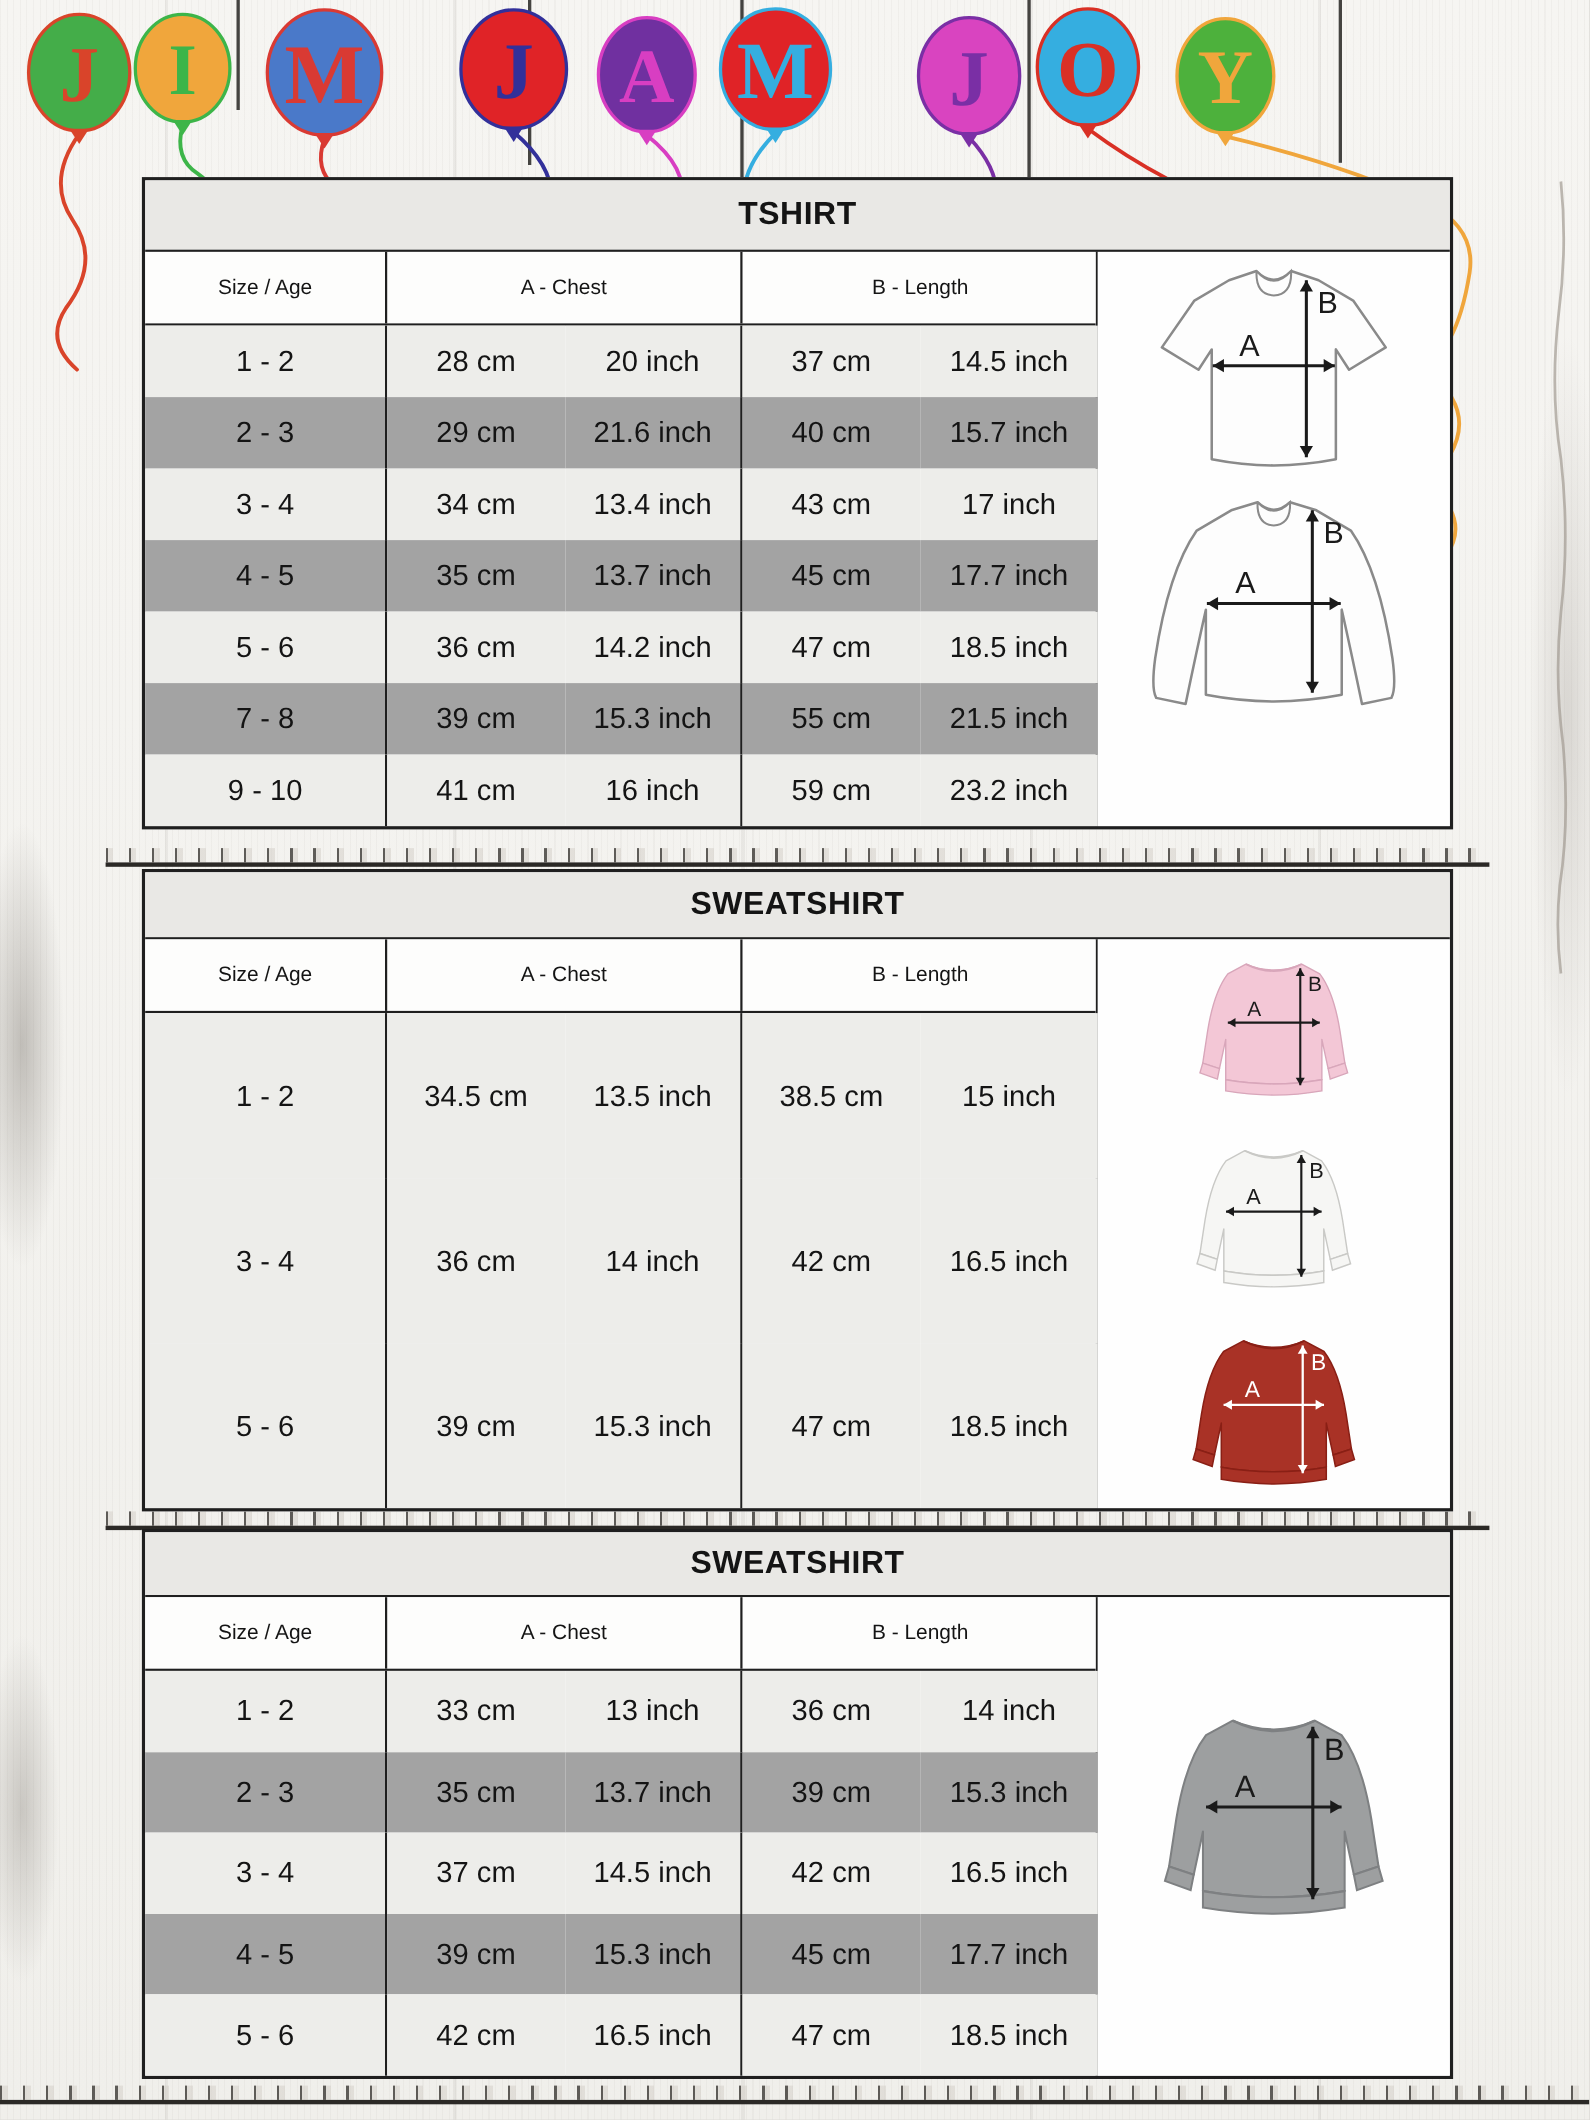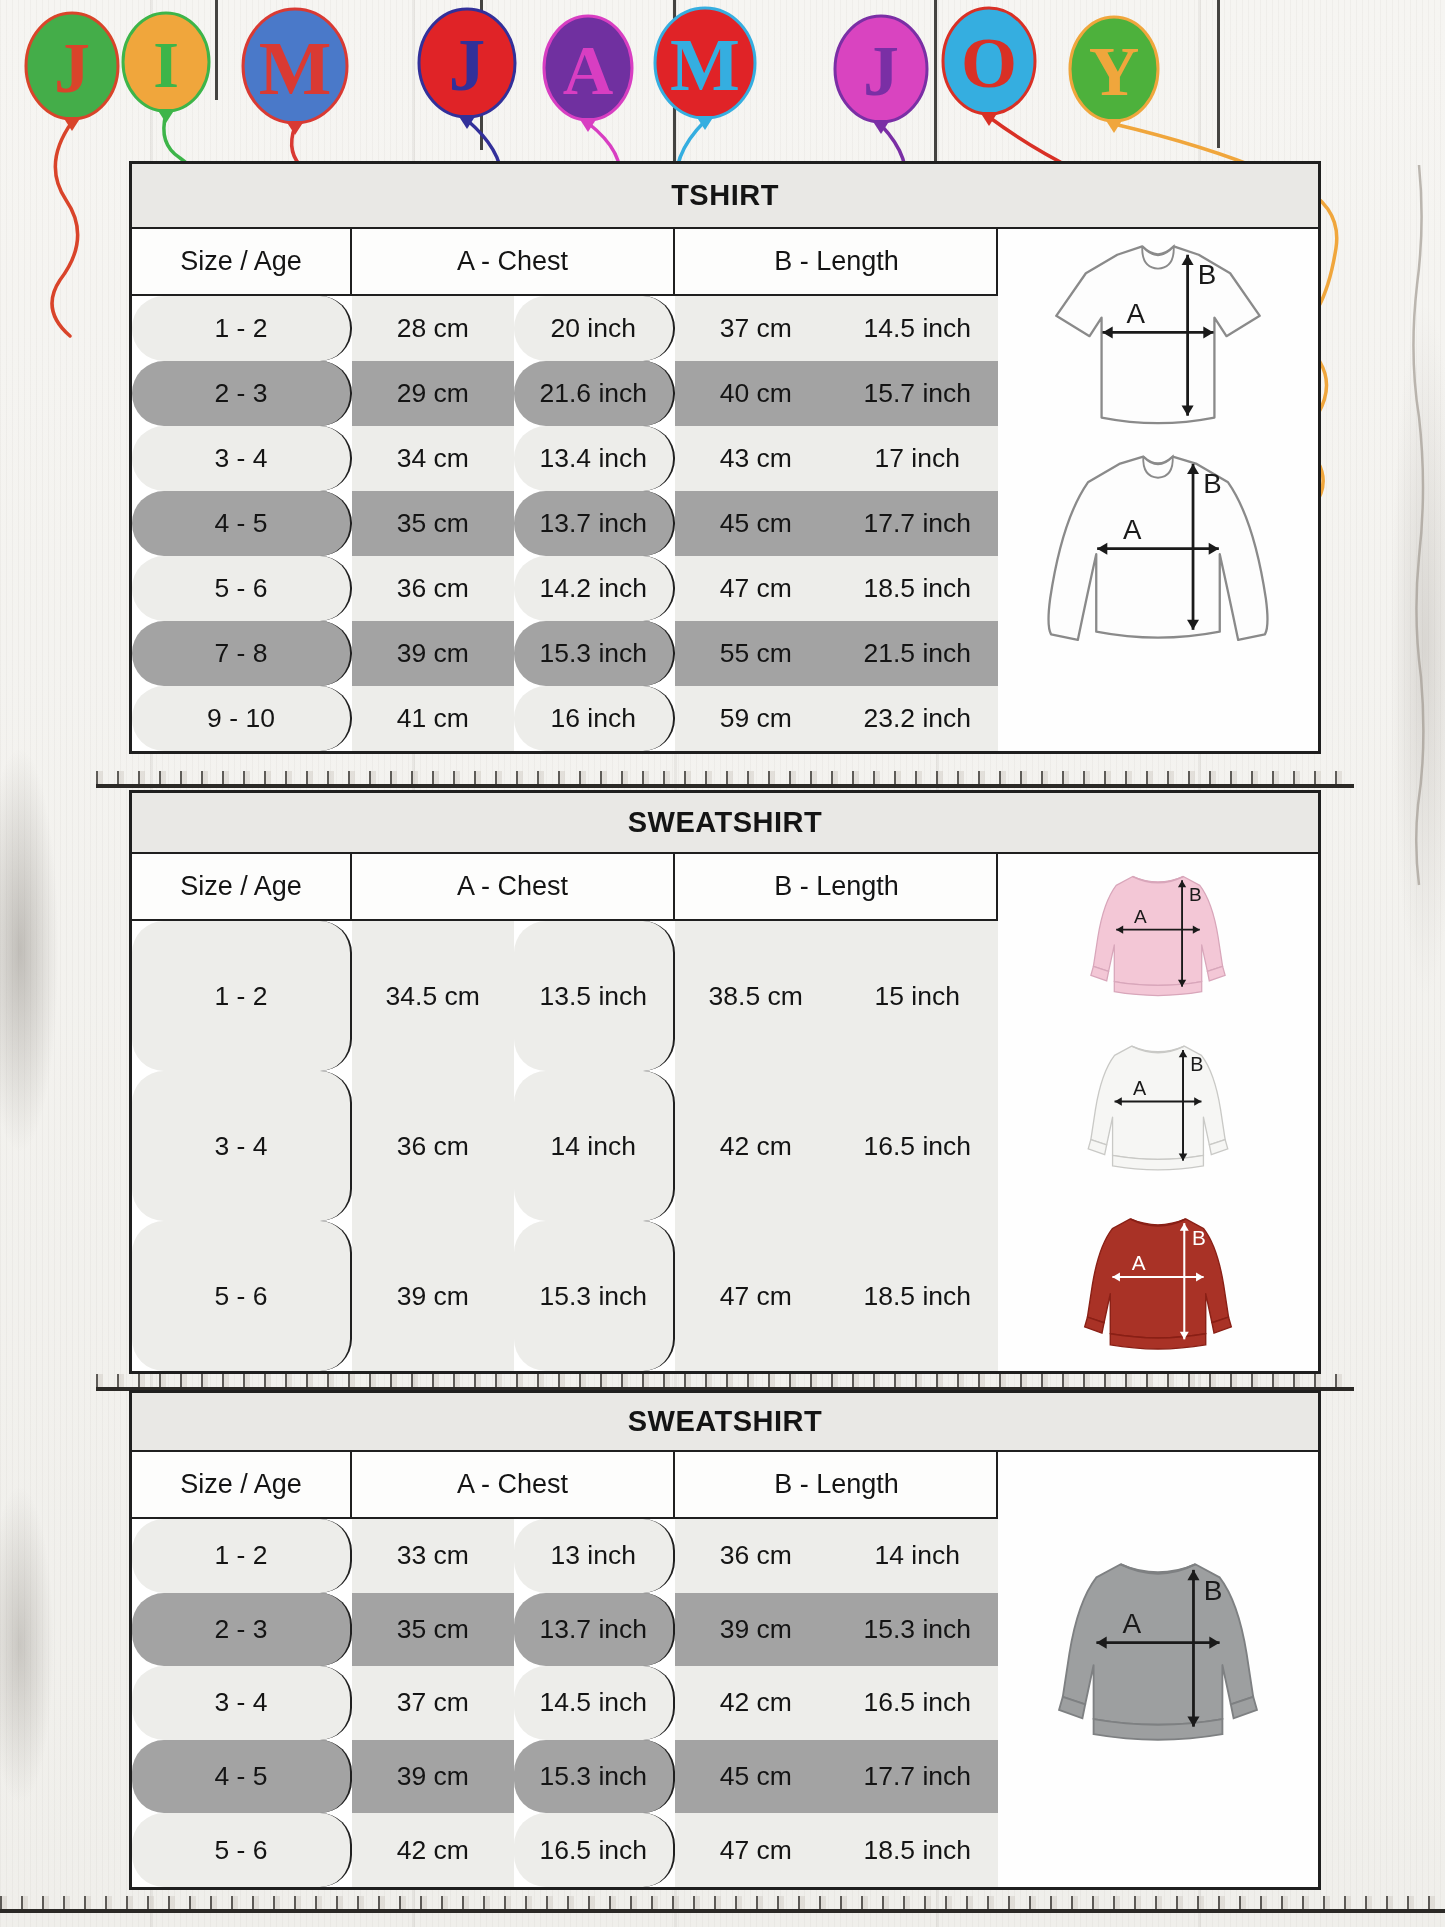--- a/index.html
+++ b/index.html
@@ -18,26 +18,26 @@
   .smudge{position:absolute;pointer-events:none;}
   
   .size-table{position:absolute;left:129px;width:1192px;border:3px solid #1f1f1f;
     box-sizing:border-box;background:#fff;display:flex;flex-direction:column;color:#141414;}
   .titlebar{background:#e9e8e5;border-bottom:2px solid #1f1f1f;display:flex;
     align-items:center;justify-content:center;font-weight:bold;font-size:29px;letter-spacing:.5px;}
   .tbody{display:flex;flex:1;min-height:0;}
   .grid{width:866px;display:flex;flex-direction:column;border-right:2px solid #1f1f1f;box-sizing:border-box;}
   .hrow{height:67px;flex:0 0 67px;display:grid;grid-template-columns:220px 323px 323px;
     border-bottom:2px solid #1f1f1f;box-sizing:border-box;background:#fdfdfc;}
-  .hcell{display:flex;align-items:center;justify-content:center;font-size:27px;box-sizing:border-box;}
+  .hcell{display:flex;align-items:center;justify-content:center;font-size:19px;box-sizing:border-box;}
   .hcell.b1{border-right:2px solid #1f1f1f;}
   .rows{flex:1;display:flex;flex-direction:column;}
   .drow{flex:1;display:grid;grid-template-columns:220px 161.5px 161.5px 161.5px 161.5px;}
   .dcell{display:flex;align-items:center;justify-content:center;font-size:26.5px;box-sizing:border-box;}
-  .dcell.b1{border-right:2px solid #1f1f1f;border-radius:32px;}
+  .dcell.b1{border-right:2px solid #1f1f1f;}
   .row-gray .dcell{background:#ededea;}
   .row-white .dcell{background:#a3a3a3;}
   .imgcell{flex:1;background:#fefefe;display:flex;flex-direction:column;align-items:center;overflow:hidden;}
   svg text.diag{font-family:"Liberation Sans",sans-serif;}
   #decor{position:absolute;left:0;top:0;pointer-events:none;}
   .balloon-letter{font-family:"Liberation Serif","DejaVu Serif",serif;font-weight:bold;}
 </style>
 </head>
 <body>
 

